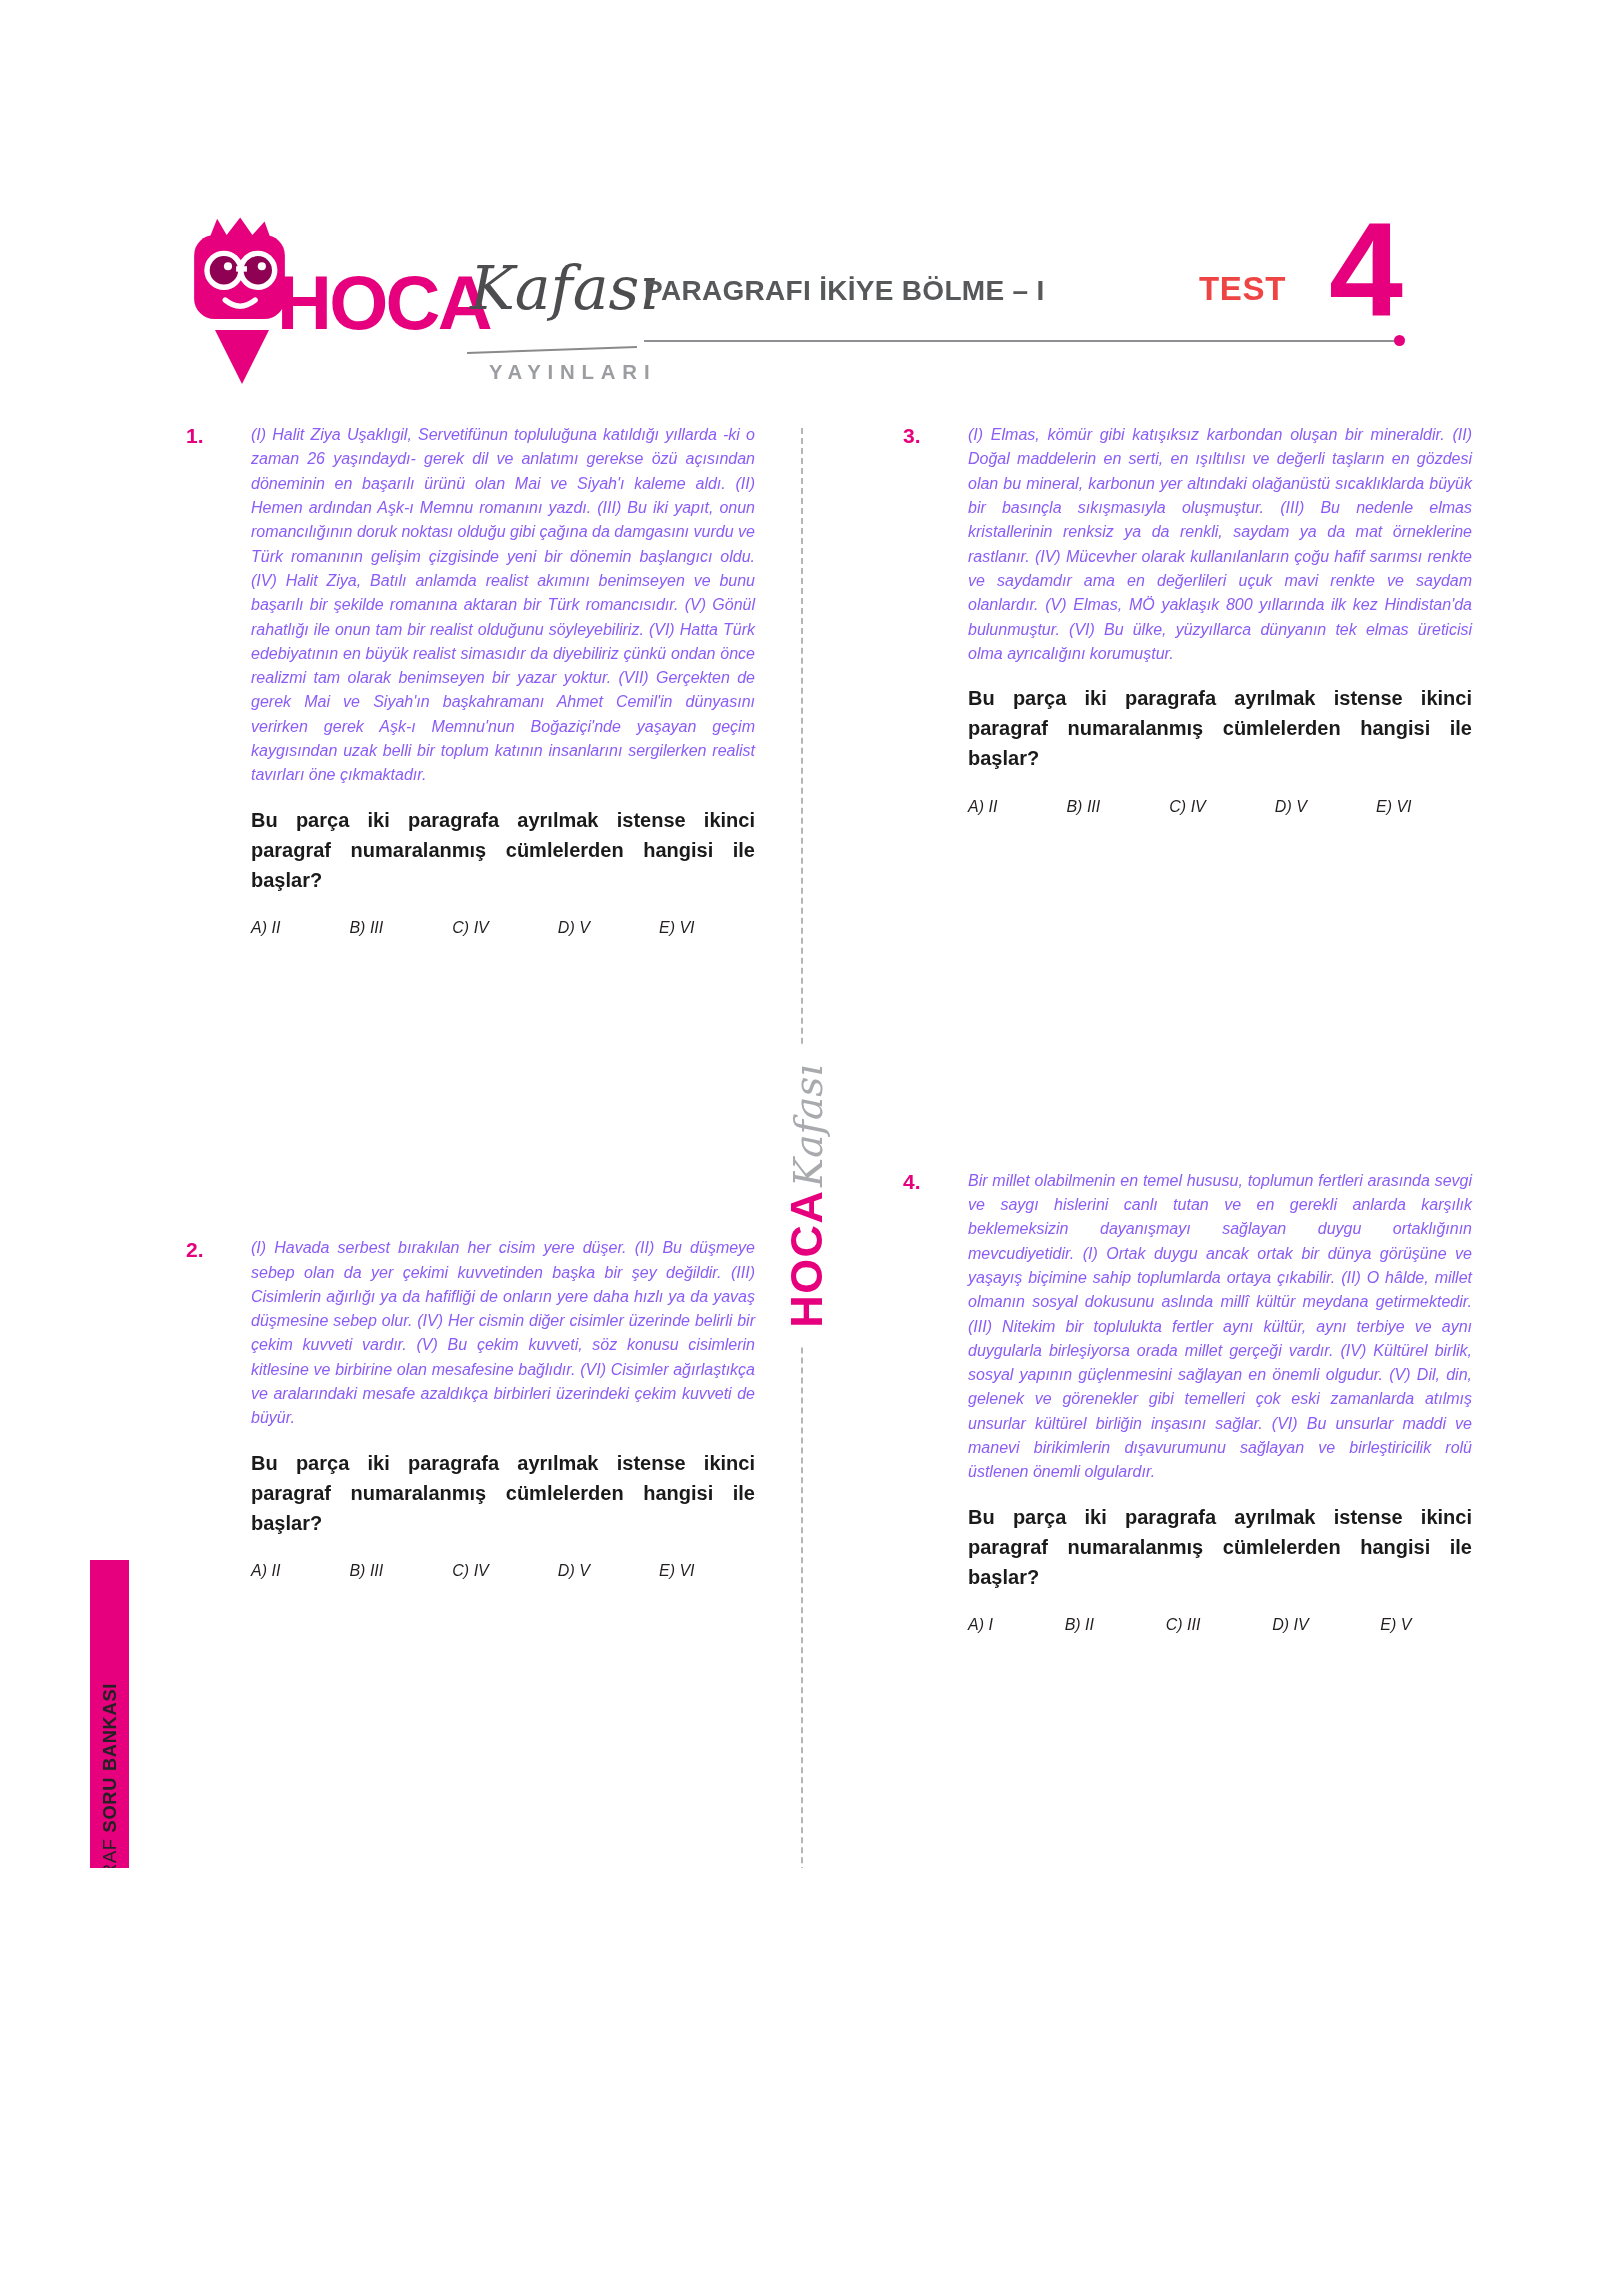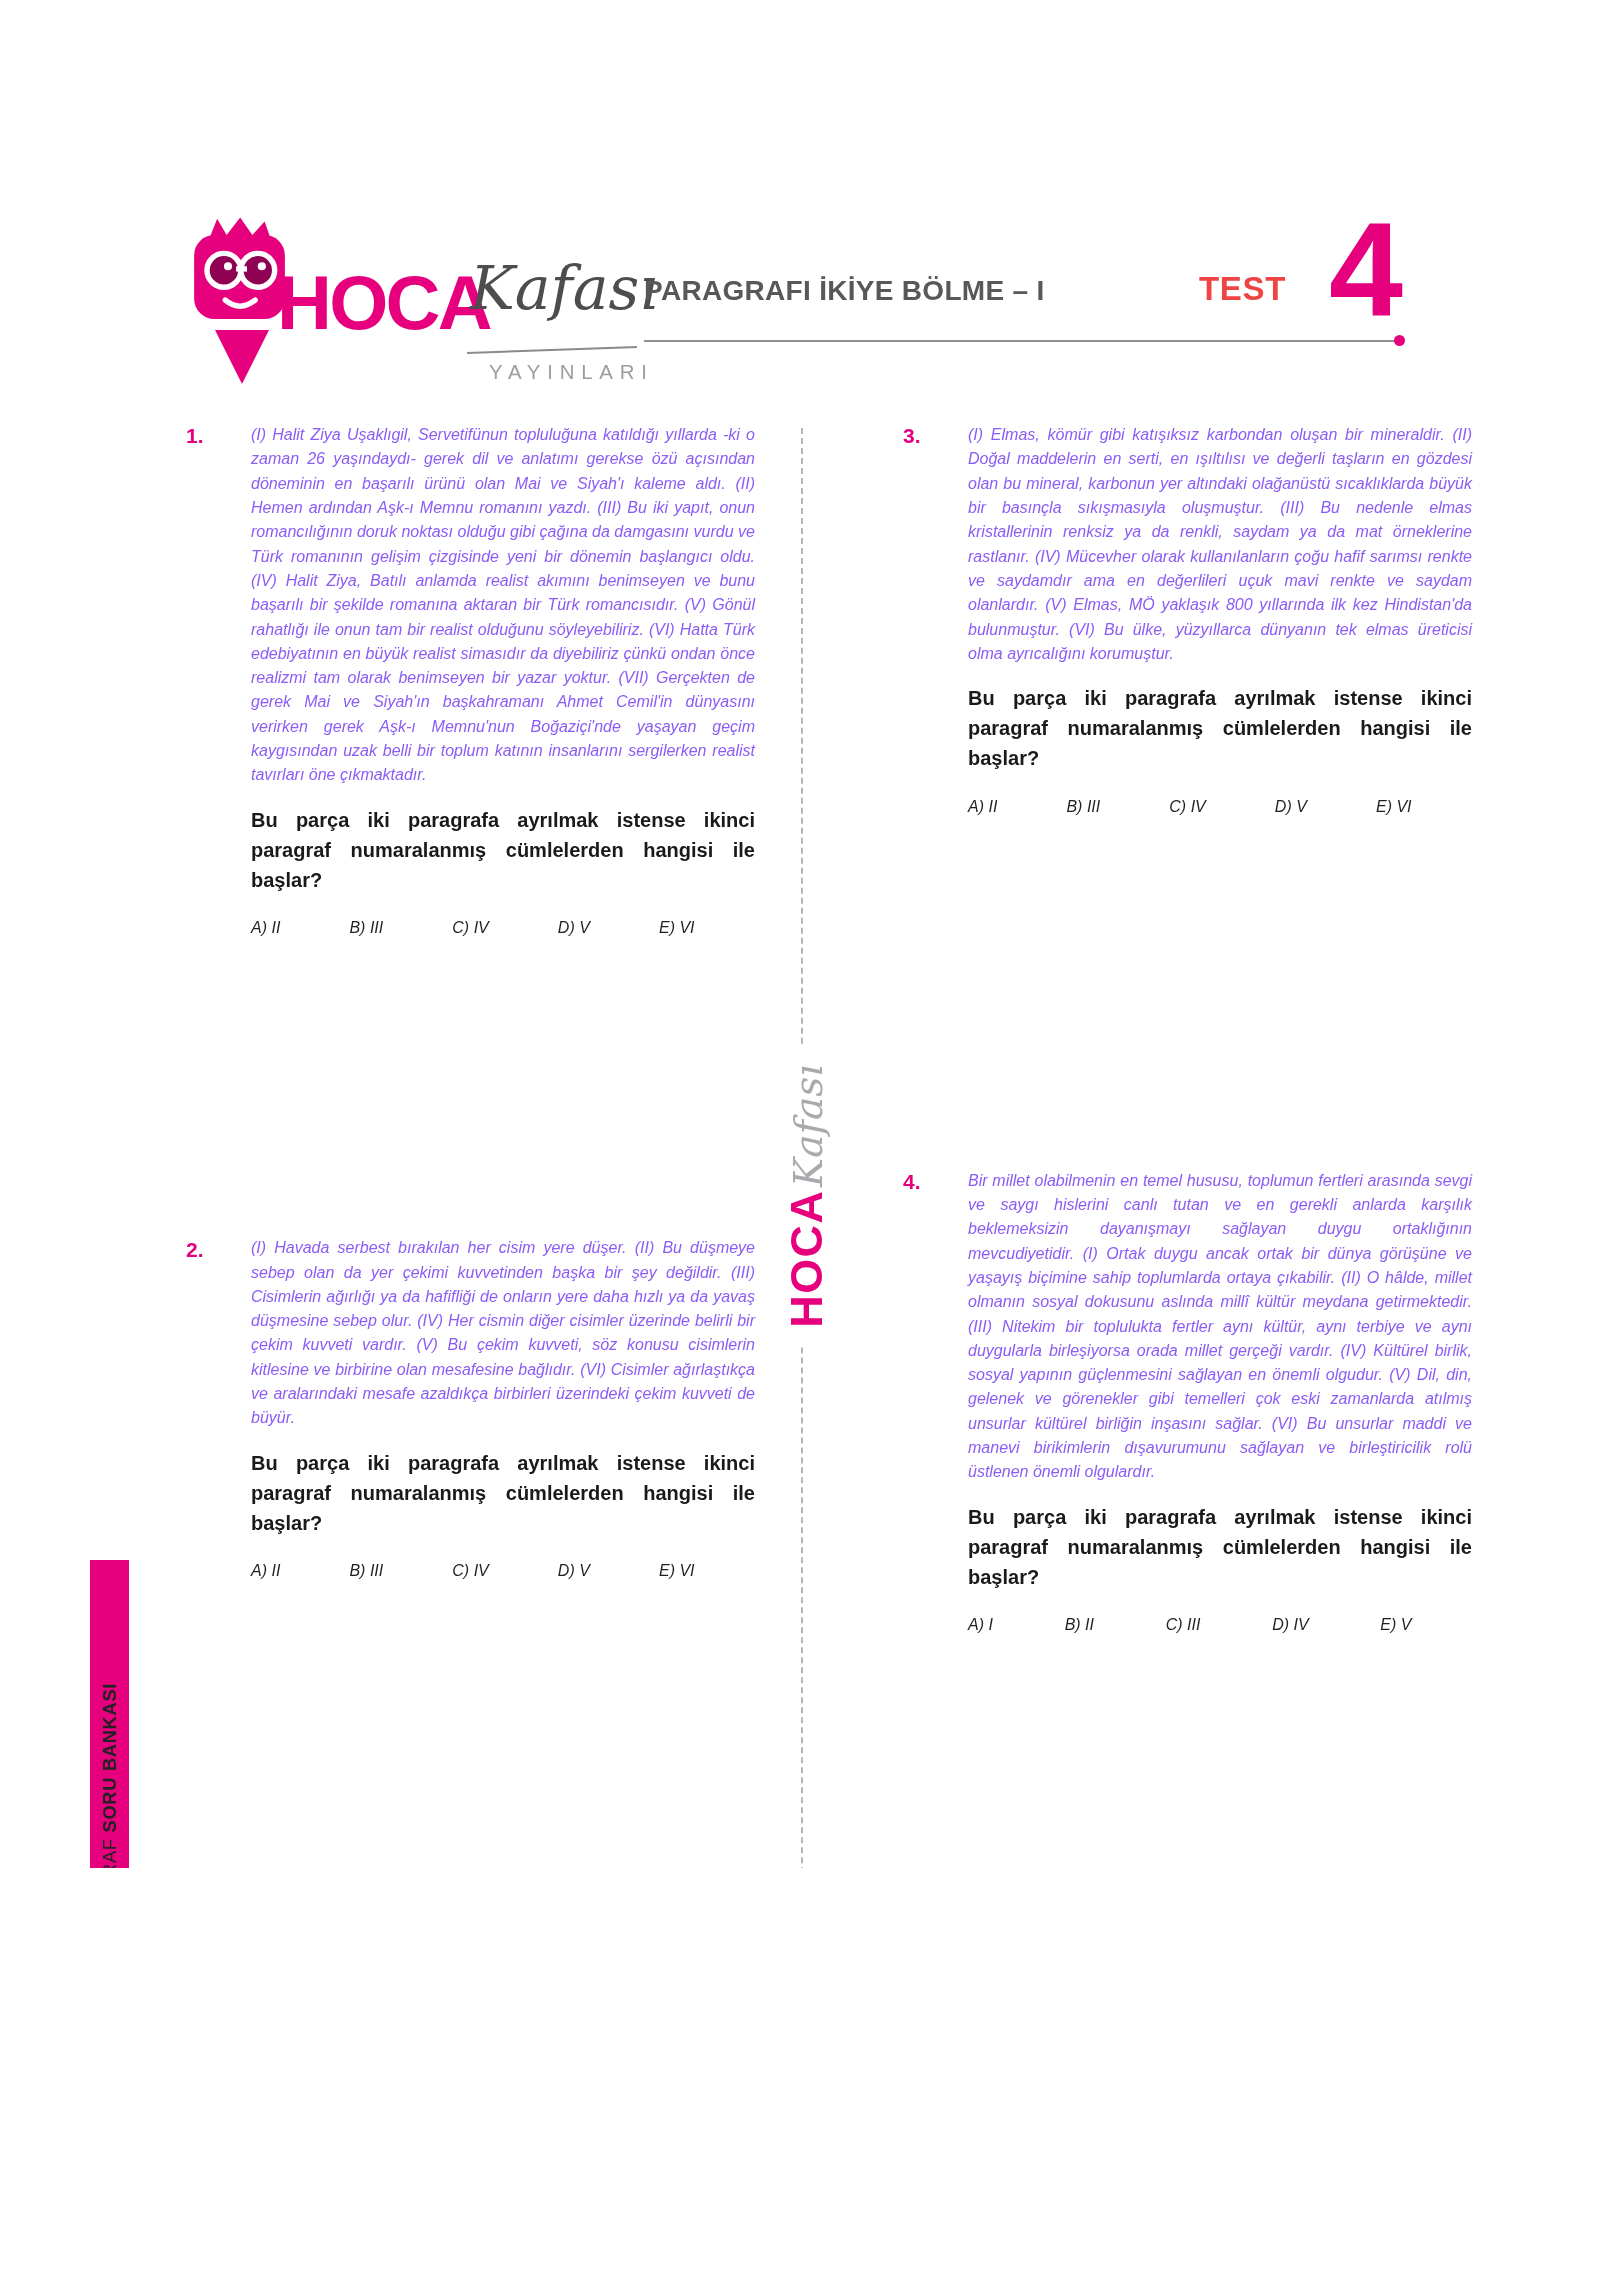--- a/index.html
+++ b/index.html
@@ -15,21 +15,21 @@
   .face { position:absolute; left:4.1px; top:0; }
   .logo-pointer { position:absolute; left:33px; top:114px; width:0; height:0;
     border-left:27px solid transparent; border-right:27px solid transparent;
     border-top:54px solid #e6007e; }
   .brand-hoca { position:absolute; left:95px; top:49px; font-size:76px; font-weight:900;
     color:#e6007e; letter-spacing:-2.7px; line-height:1; }
   .brand-script { position:absolute; left:288px; top:42px; font-family:"DejaVu Serif", serif;
     font-style:italic; font-size:60px; color:#4d4d4f; line-height:1; }
   .brand-swoosh { position:absolute; left:285px; top:133px; width:170px; height:2px;
     background:#8a8a8a; transform:rotate(-2deg); }
-  .brand-publisher { position:absolute; left:307px; top:145px; font-size:20.4px; font-weight:normal;
+  .brand-publisher { position:absolute; left:307px; top:145px; font-size:20.4px; font-weight:bold;
     color:#9b9da0; letter-spacing:6.8px; }
 
   .page-title { position:absolute; left:644px; top:275px; font-size:28px; font-weight:bold;
     color:#57585a; letter-spacing:0.3px; }
   .header-rule { position:absolute; left:644px; top:340px; width:756px; height:2px; background:#8d8f92; }
   .header-rule-dot { position:absolute; left:1394px; top:335px; width:11px; height:11px;
     border-radius:50%; background:#e6007e; }
   .test-label { position:absolute; left:1199px; top:270px; font-size:33px; font-weight:900;
     color:#ef4444; letter-spacing:0.7px; }
   .test-number { position:absolute; left:1329px; top:204px; font-size:133px; font-weight:900;

